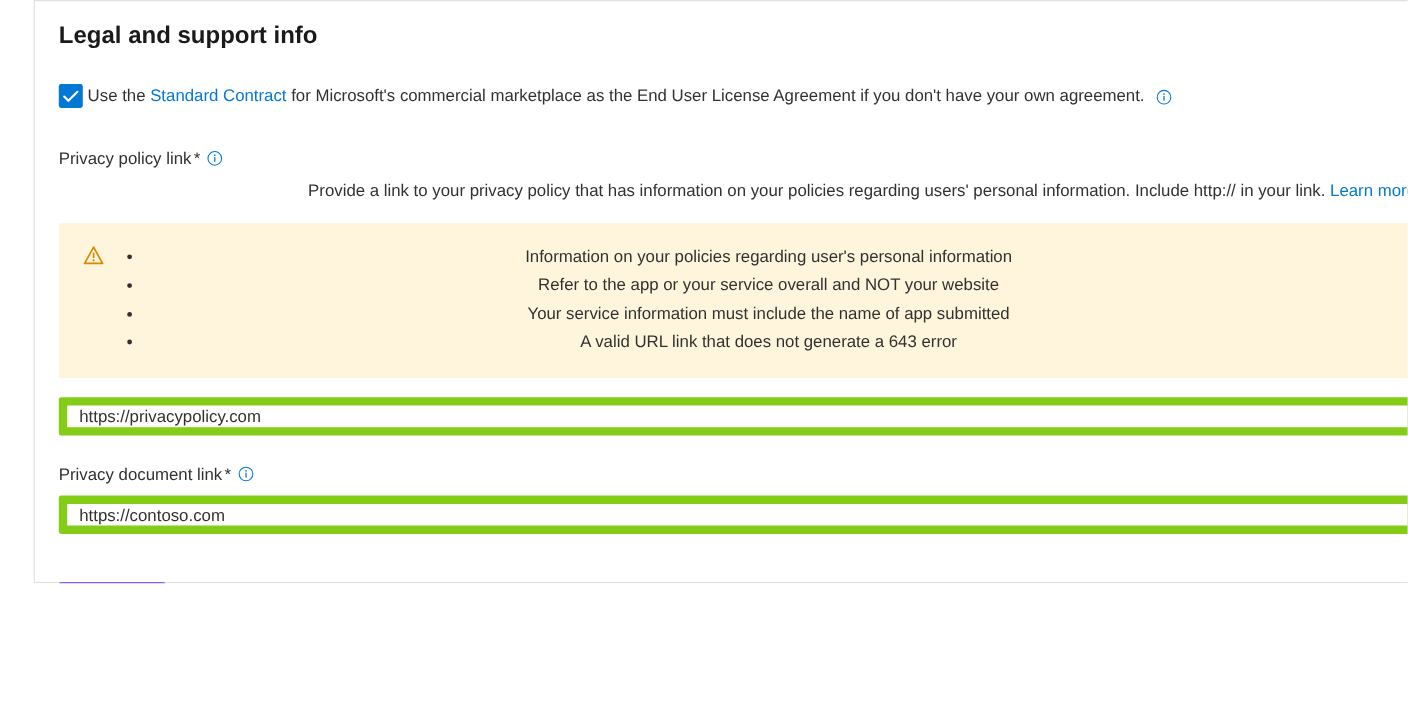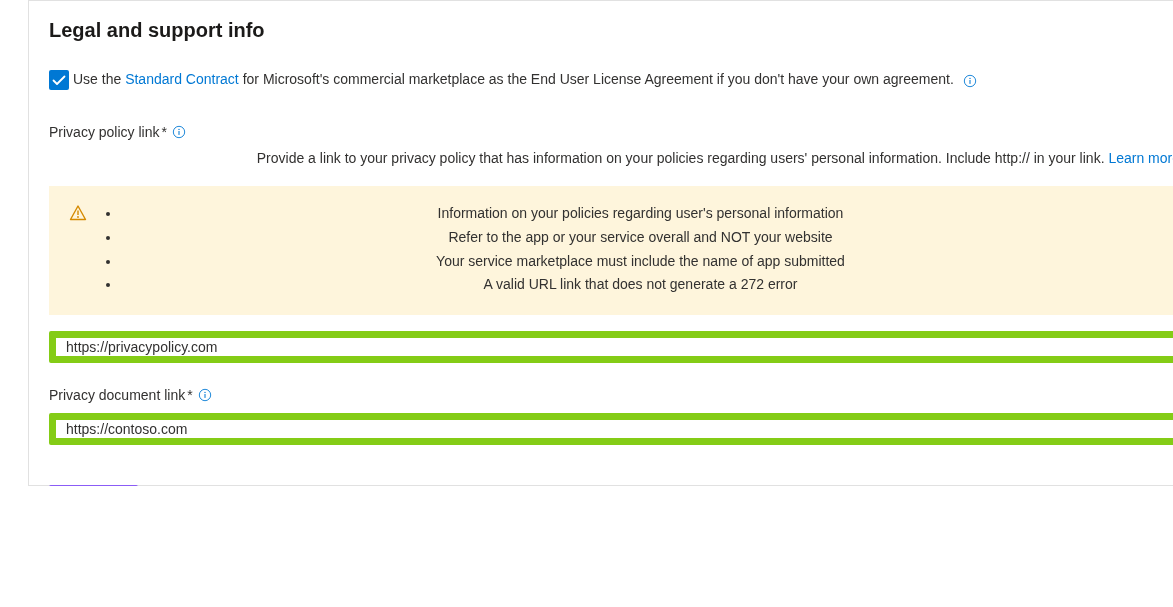--- a/index.html
+++ b/index.html
@@ -191,22 +191,22 @@
       <svg viewBox="0 0 18 18">
         <path d="M9 2 L16.5 15.5 L1.5 15.5 Z" stroke="#d58a00" stroke-width="1.4" fill="none" stroke-linejoin="round"></path>
         <rect x="8.3" y="6.5" width="1.4" height="4.5" fill="#d58a00"></rect>
         <circle cx="9" cy="13" r="0.9" fill="#d58a00"></circle>
       </svg>
     </div>
     <div class="warning-content">
       <ul class="warning-list">
         <li>Information on your policies regarding user's personal information</li>
         <li>Refer to the app or your service overall and NOT your website</li>
-        <li>Your service marketplace must include the name of app submitted</li>
-        <li>A valid URL link that does not generate a 272 error</li>
+        <li>Your service information must include the name of app submitted</li>
+        <li>A valid URL link that does not generate a 643 error</li>
       </ul>
     </div>
   </div>
 
   <input type="text" class="text-input" value="https://privacypolicy.com" style="">
 
   <div class="field-label">
     <span>Privacy document link</span>
       <span class="required">*</span>
     <span class="info-icon">

